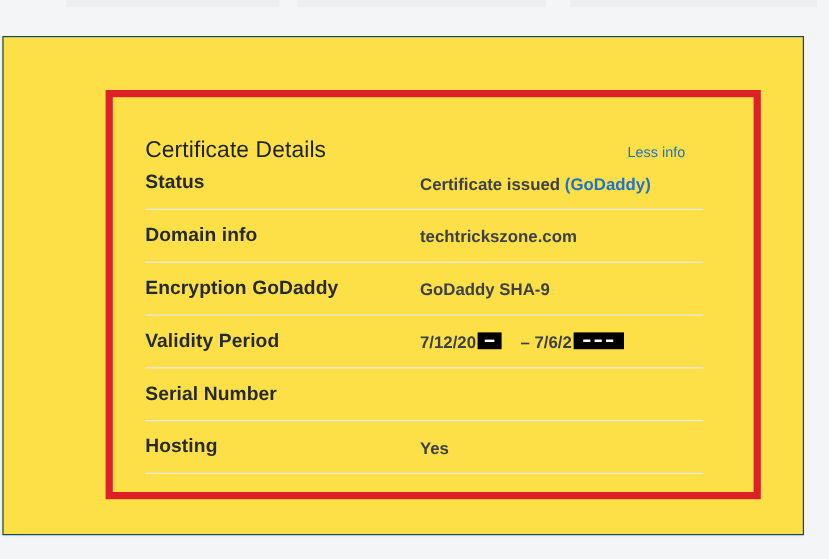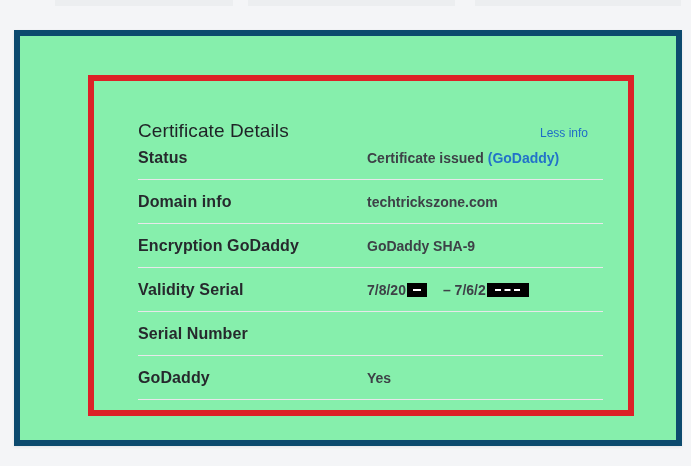--- a/index.html
+++ b/index.html
@@ -16,24 +16,24 @@
     top: 0; height: 6px;
     background: #eceef0;
   }
   .strip-a { left: 55px;  width: 178px; }
   .strip-b { left: 248px; width: 207px; }
   .strip-c { left: 475px; width: 206px; }
 
   
   .card {
     position: absolute;
-    left: 14px; top: 30px;
+    left: 2px; top: 30px;
     width: 668px; height: 416px;
-    background: #86efac;
-    border: 6px solid #0c4a6e;
+    background: #fde047;
+    border: 1px solid #0c4a6e;
     box-shadow: 0 1px 3px rgba(0,0,0,0.07);
   }
 
   
   .highlight-box {
     position: absolute;
     left: 88px; top: 75px;
     width: 546px; height: 341px;
     border: 6px solid #dc2127;
     pointer-events: none;
@@ -80,21 +80,20 @@
     flex: 0 0 229px;
     font-size: 16px;
     color: #26292d;
     letter-spacing: 0.1px;
   }
   .row-value {
     font-size: 14px;
     color: #3d4147;
     white-space: nowrap;
     display: flex;
-    align-items: center;
   }
   .revoke-link {
     color: #2272c9;
     text-decoration: none;
     cursor: pointer;
     margin-left: 4px;
   }
   
   .redact {
     display: inline-flex;
@@ -144,38 +143,38 @@
       <div class="row-label">Domain info</div>
       <div class="row-value">techtrickszone.com</div>
     </div>
 
     <div class="detail-row">
       <div class="row-label">Encryption GoDaddy</div>
       <div class="row-value">GoDaddy SHA-9</div>
     </div>
 
     <div class="detail-row">
-      <div class="row-label">Validity Serial</div>
+      <div class="row-label">Validity Period</div>
       <div class="row-value">
-        <span>7/8/20</span>
+        <span>7/12/20</span>
         <span class="redact redact-sm">
             <span class="redact-dash"></span>
           </span>
         <span class="gap-before">– 7/6/2</span>
         <span class="redact redact-md">
             <span class="redact-dash"></span>
           </span>
       </div>
     </div>
 
     <div class="detail-row">
       <div class="row-label">Serial Number</div>
     </div>
 
     <div class="detail-row">
-      <div class="row-label">GoDaddy</div>
+      <div class="row-label">Hosting</div>
       <div class="row-value">Yes</div>
     </div>
 
   </div>
 </div>
 
 <div class="highlight-box"></div>
 
 </body></html>

